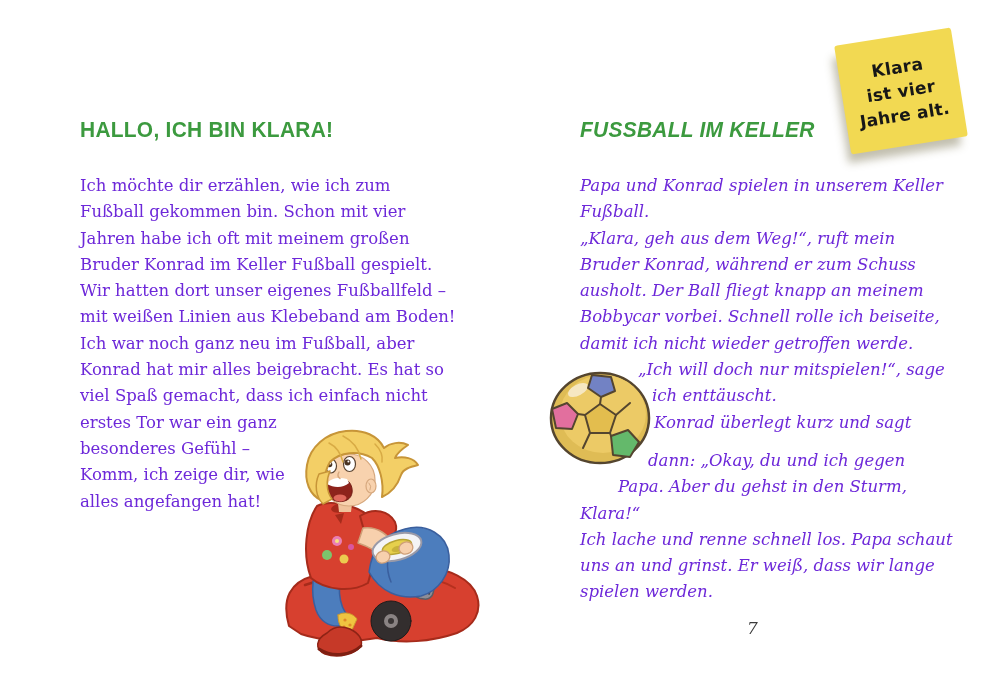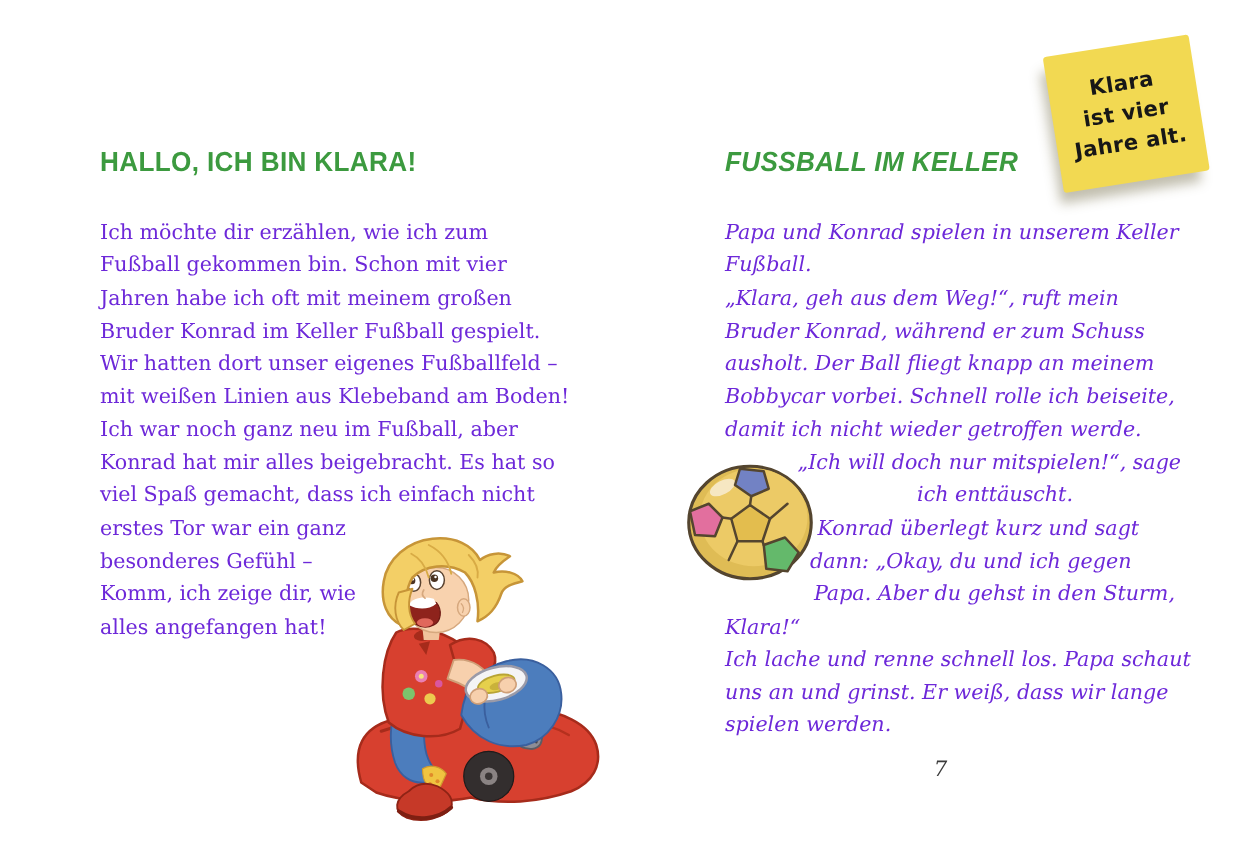--- a/index.html
+++ b/index.html
@@ -13,22 +13,22 @@
   .heading{
     margin:0;font-family:"Liberation Sans",sans-serif;font-weight:700;
     font-size:22px;line-height:24px;color:#3c9a3f;letter-spacing:.3px;
     transform:scaleX(.95);transform-origin:left top;white-space:nowrap;
   }
   .body{margin-top:31px;}
   .line{
     height:26.3px;line-height:26.3px;font-size:16.5px;color:#6d28d9;
     white-space:nowrap;
   }
-  .i58{padding-left:58px;} .i72{padding-left:72px;text-align:center;} .i74{padding-left:74px;}
-  .i68{padding-left:68px;} .i38{padding-left:38px;text-align:right;}
+  .i58{padding-left:58px;} .i72{padding-left:72px;} .i74{padding-left:74px;}
+  .i68{padding-left:68px;margin-top:12px;} .i38{padding-left:38px;}
   .pagenum{
     margin-top:9px;width:345px;text-align:center;font-size:17px;
     line-height:26px;color:#3b3b3b;
   }
   .sticky{
     position:absolute;left:842px;top:36px;width:118px;height:110px;
     background:#f2d952;border-radius:3px;transform:rotate(-9deg);
     box-shadow:-6px 10px 9px -2px rgba(95,88,45,.38);
     display:flex;align-items:center;justify-content:center;
   }

